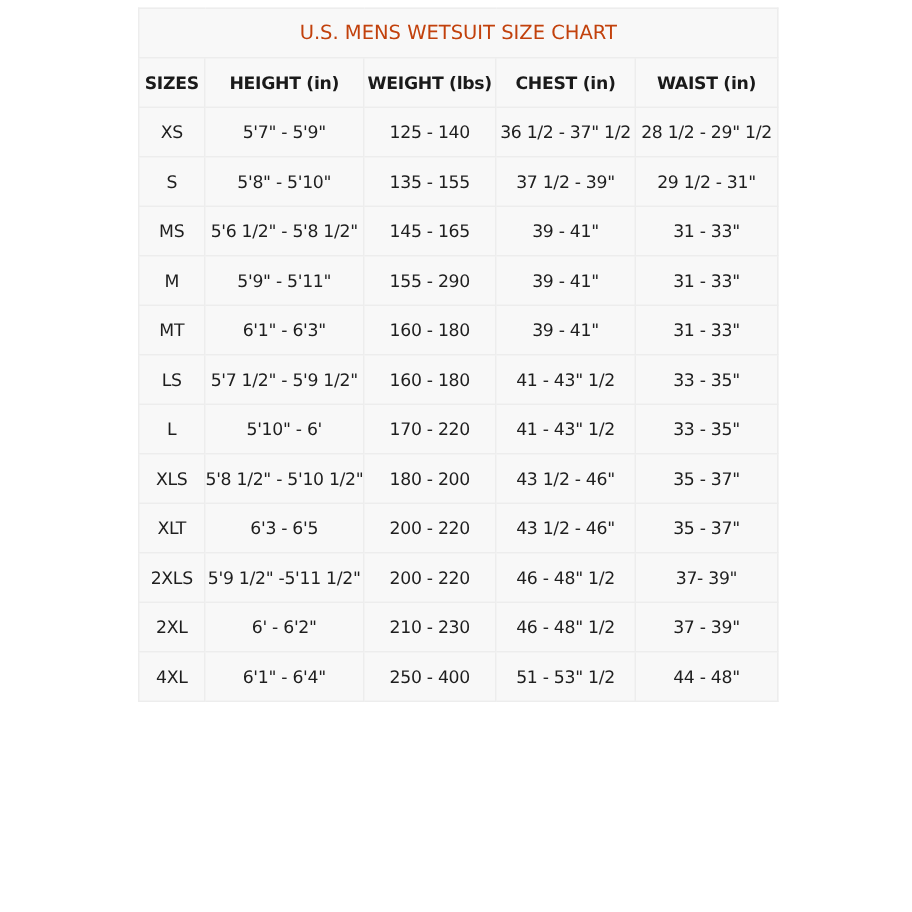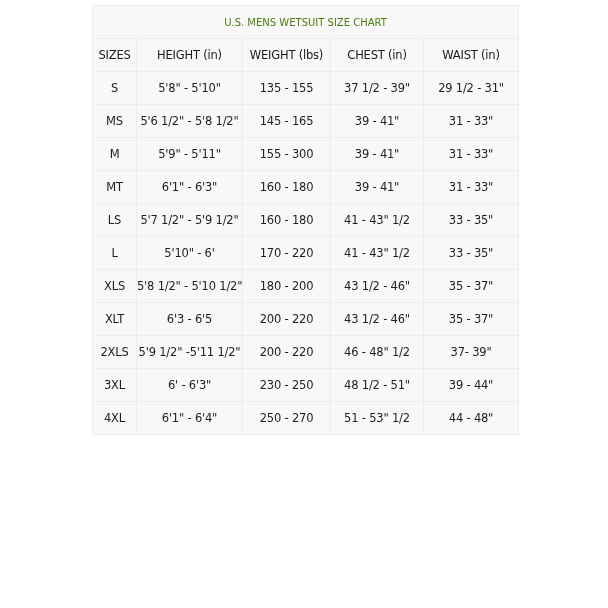--- a/index.html
+++ b/index.html
@@ -29,26 +29,26 @@
       height: 32px;
       padding: 0;
       text-align: center;
       vertical-align: middle;
       font-size: 11.5px;
       font-weight: normal;
       white-space: nowrap;
       letter-spacing: -0.2px;
     }
     .size-table .title-cell {
-      font-size: 10px;
-      color: #4d7c0f;
+      font-size: 13px;
+      color: #c2410c;
       letter-spacing: 0px;
     }
     .size-table th.col-head {
-      font-weight: normal;
+      font-weight: bold;
       font-size: 11.5px;
       color: #1a1a1a;
     }
     col.c-size { width: 44px; }
     col.c-height { width: 106px; }
     col.c-weight { width: 88px; }
     col.c-chest { width: 93px; }
     col.c-waist { width: 95px; }
   </style>
 </head>
@@ -70,37 +70,44 @@
       <tr>
         <th class="col-head">SIZES</th>
         <th class="col-head">HEIGHT (in)</th>
         <th class="col-head">WEIGHT (lbs)</th>
         <th class="col-head">CHEST (in)</th>
         <th class="col-head">WAIST (in)</th>
       </tr>
     </thead>
     <tbody>
       <tr>
+        <td>XS</td>
+        <td>5'7" - 5'9"</td>
+        <td>125 - 140</td>
+        <td>36 1/2 - 37" 1/2</td>
+        <td>28 1/2 - 29" 1/2</td>
+      </tr>
+      <tr>
         <td>S</td>
         <td>5'8" - 5'10"</td>
         <td>135 - 155</td>
         <td>37 1/2 - 39"</td>
         <td>29 1/2 - 31"</td>
       </tr>
       <tr>
         <td>MS</td>
         <td>5'6 1/2" - 5'8 1/2"</td>
         <td>145 - 165</td>
         <td>39 - 41"</td>
         <td>31 - 33"</td>
       </tr>
       <tr>
         <td>M</td>
         <td>5'9" - 5'11"</td>
-        <td>155 - 300</td>
+        <td>155 - 290</td>
         <td>39 - 41"</td>
         <td>31 - 33"</td>
       </tr>
       <tr>
         <td>MT</td>
         <td>6'1" - 6'3"</td>
         <td>160 - 180</td>
         <td>39 - 41"</td>
         <td>31 - 33"</td>
       </tr>
@@ -133,28 +140,28 @@
         <td>35 - 37"</td>
       </tr>
       <tr>
         <td>2XLS</td>
         <td>5'9 1/2" -5'11 1/2"</td>
         <td>200 - 220</td>
         <td>46 - 48" 1/2</td>
         <td>37- 39"</td>
       </tr>
       <tr>
-        <td>3XL</td>
-        <td>6' - 6'3"</td>
-        <td>230 - 250</td>
-        <td>48 1/2 - 51"</td>
-        <td>39 - 44"</td>
+        <td>2XL</td>
+        <td>6' - 6'2"</td>
+        <td>210 - 230</td>
+        <td>46 - 48" 1/2</td>
+        <td>37 - 39"</td>
       </tr>
       <tr>
         <td>4XL</td>
         <td>6'1" - 6'4"</td>
-        <td>250 - 270</td>
+        <td>250 - 400</td>
         <td>51 - 53" 1/2</td>
         <td>44 - 48"</td>
       </tr>
     </tbody>
   </table>
 </div>
 
 </body></html>

